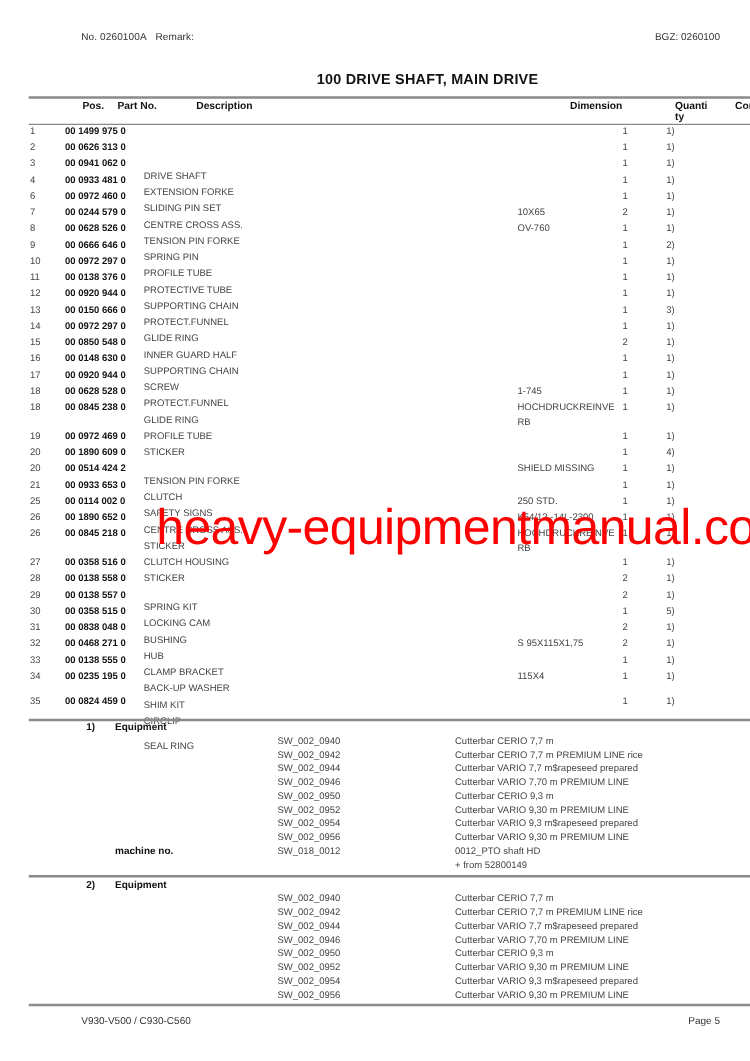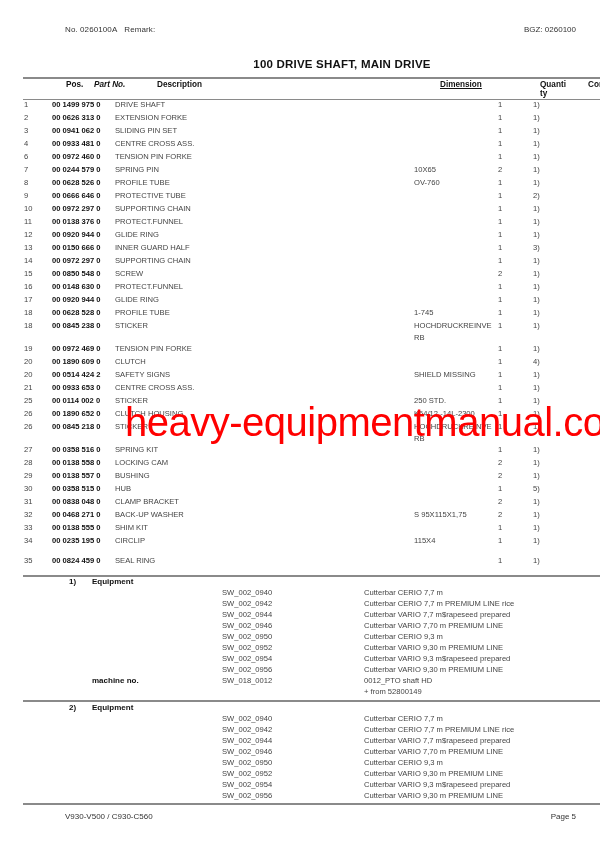--- a/index.html
+++ b/index.html
@@ -9,21 +9,21 @@
   .hdr-left { left:23px; top:25px; font-size:8px; color:#333; letter-spacing:0.1px; }
   .hdr-right { right:24px; top:25px; font-size:8px; color:#333;text-align:center; }
   .title { left:0; width:600px; top:58px; text-align:center; font-weight:bold; font-size:11.5px; color:#111; letter-spacing:0.2px; }
   .rule { left:23px; width:554px; height:2px; background:#8a8a8a; }
   .rule.thin { height:1px; background:#8a8a8a; }
   .th { top:80px; font-weight:bold; font-size:8.2px; color:#111; }
   .row { position:absolute; left:0; width:600px; height:13px; font-size:7.6px; color:#444; }
   .row span { position:absolute; top:0; white-space:nowrap; }
   .c-pos { left:24px; }
   .c-part { left:52px; font-weight:bold; color:#111; }
-  .c-desc { left:115px; }
+  .c-desc { left:115px;margin-top:36px; }
   .c-dim { left:414px; }
   .c-dim2 { left:414px; top:12px !important; }
   .c-qty { left:498px; }
   .c-cond { left:533px; }
   .note-num { left:27px; font-weight:bold; font-size:8px; color:#111; }
   .note-label { left:50px; font-weight:bold; font-size:8px; color:#111; }
   .note-code { left:180px; font-size:7.6px; color:#444; }
   .note-desc { left:322px; font-size:7.6px; color:#444; }
   .footer-left { left:23px; top:812px; font-size:8px; color:#333; }
   .footer-right { right:24px; top:812px; font-size:8px; color:#333; }
@@ -35,23 +35,23 @@
 <div class="abs hdr-left">
   <span>No. 0260100A</span>&nbsp;&nbsp;
   <span>Remark:</span>
 </div>
 <div class="abs hdr-right">BGZ: 0260100</div>
 
 <div class="abs title">100 DRIVE SHAFT, MAIN DRIVE</div>
 
 <div class="abs rule" style="top:77px;"></div>
 <div class="abs th" style="left:24px;">Pos.</div>
-<div class="abs th" style="left:52px;font-style:italic;">Part No.</div>
+<div class="abs th" style="left:52px;">Part No.</div>
 <div class="abs th" style="left:115px;">Description</div>
-<div class="abs th" style="left:398px;text-decoration:underline;">Dimension</div>
+<div class="abs th" style="left:414px;">Dimension</div>
 <div class="abs th" style="left:498px; line-height:9px;">
   <span>Quanti</span><br>
   <span>ty</span>
 </div>
 <div class="abs th" style="left:546px;">Conditions</div>
 <div class="abs rule thin" style="top:99px;"></div>
 
 <div id="rows">
     <div class="row" style="top: 100px;">
       <span class="c-pos">1</span>

